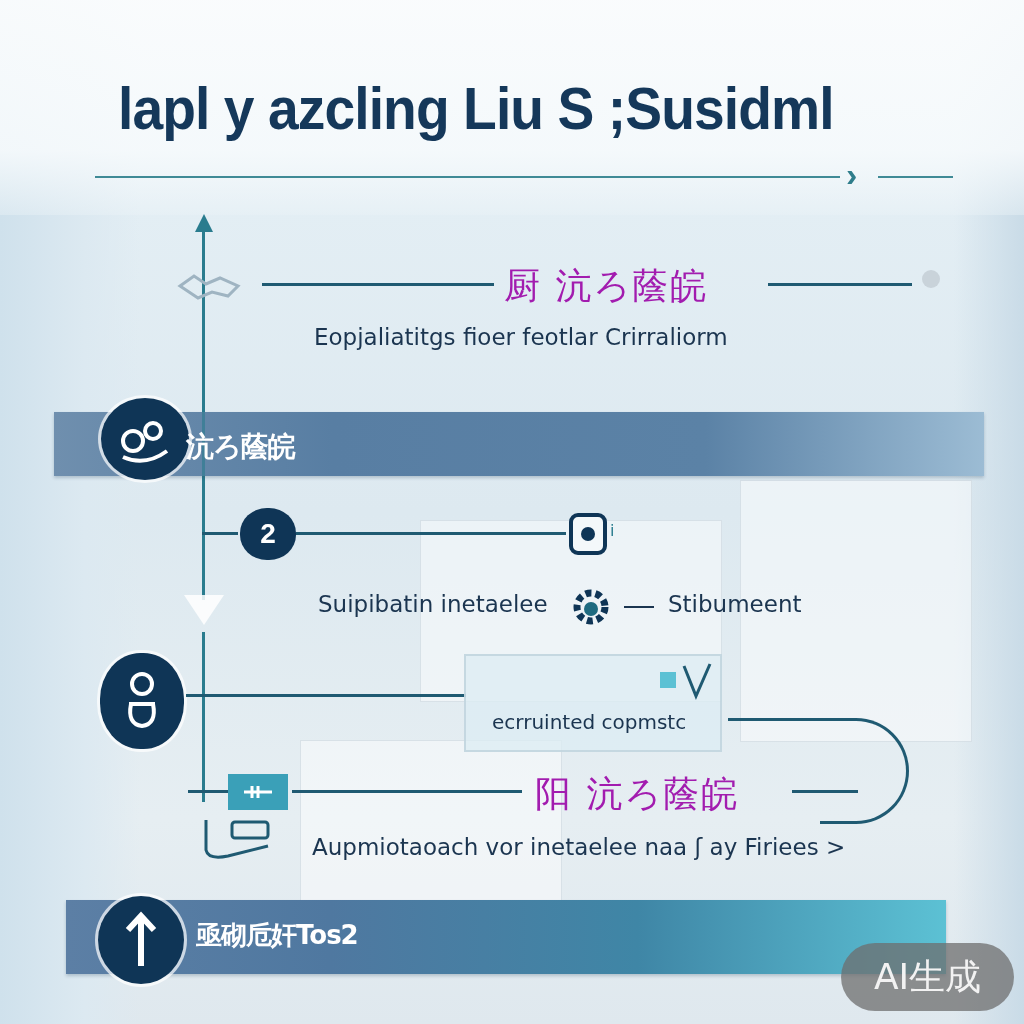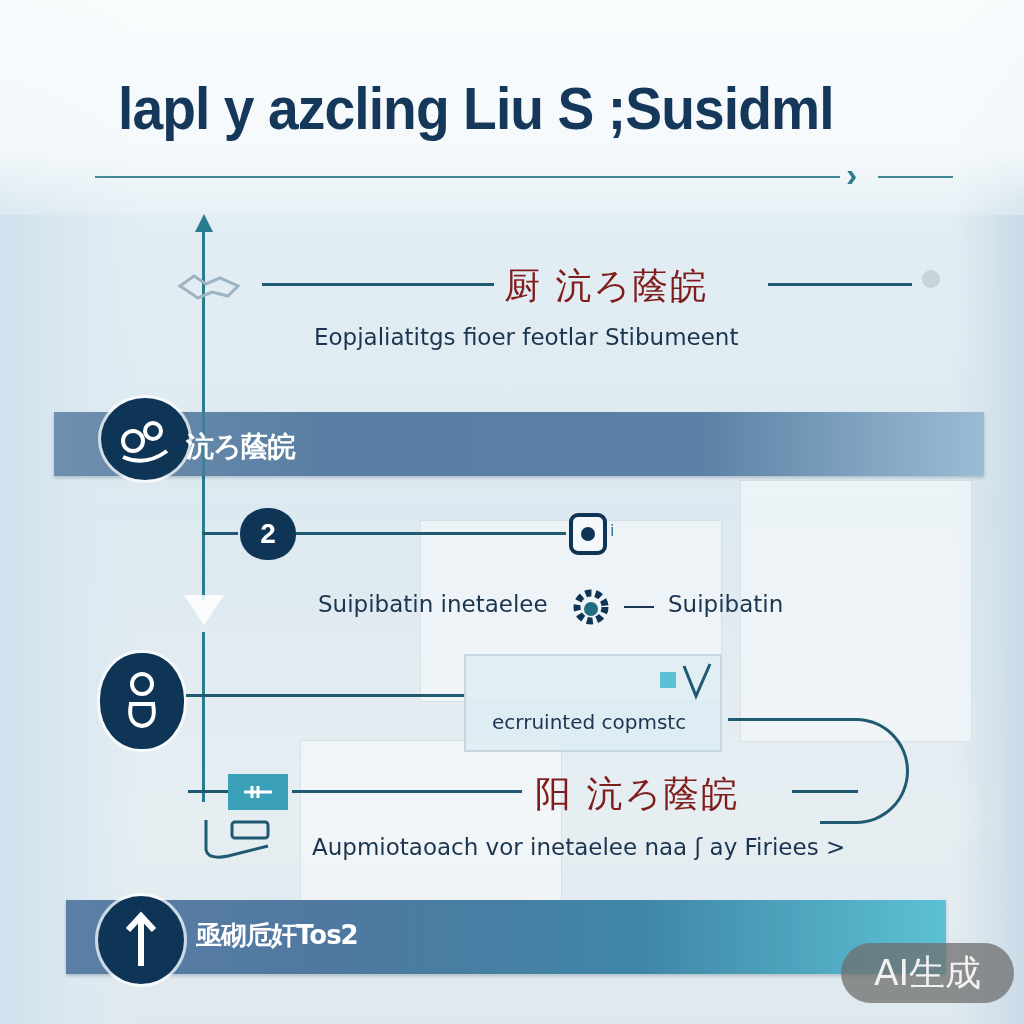--- a/index.html
+++ b/index.html
@@ -40,21 +40,21 @@
     .hline { position: absolute; background: #1f5a72; height: 3px; }
     .arrow-up {
       position: absolute; left: 195px; top: 214px; width: 0; height: 0;
       border-left: 9px solid transparent; border-right: 9px solid transparent; border-bottom: 18px solid #2a7c8e;
     }
     .arrow-down-ghost {
       position: absolute; left: 184px; top: 595px; width: 0; height: 0;
       border-left: 20px solid transparent; border-right: 20px solid transparent; border-top: 30px solid rgba(255,255,255,0.85);
     }
     .cjk-heading {
-      position: absolute; font-size: 36px; color: #7f1d1d; white-space: nowrap; letter-spacing: 2px;
+      position: absolute; font-size: 36px; color: #a21caf; white-space: nowrap; letter-spacing: 2px;
       font-family: "DejaVu Sans", sans-serif;
     }
     .sub-text {
       position: absolute; font-size: 23px; color: #1b3550; white-space: nowrap;
       font-family: "DejaVu Sans", sans-serif;
     }
     .band {
       position: absolute; height: 64px;
       background: linear-gradient(90deg, #6f8fae 0%, #587ea3 30%, #5b82a6 70%, #9cbcd4 100%);
       box-shadow: 0 2px 3px rgba(40,70,100,0.25);
@@ -79,21 +79,21 @@
     .small-icon {
       position: absolute; display: flex; align-items: center; justify-content: center;
     }
     .panel {
       position: absolute; background: rgba(220,236,243,0.75); border: 2px solid rgba(190,210,220,0.8);
     }
     .curve {
       position: absolute; border: 3px solid #1f5a72; border-left: none; border-radius: 0 60px 60px 0;
     }
     .ai-badge {
-      position: absolute; left: 841px; top: 943px; width: 173px; height: 60px; border-radius: 34px;
+      position: absolute; left: 841px; top: 943px; width: 173px; height: 68px; border-radius: 34px;
       background: rgba(110,110,110,0.75); color: #f2f2f2; font-size: 36px;
       display: flex; align-items: center; justify-content: center;
       font-family: "DejaVu Sans", sans-serif;
     }
   </style>
 </head>
 <body>
 
 <div class="bg-left"></div>
 <div class="bg-right"></div>
@@ -119,21 +119,21 @@
     </svg>
   </div>
   <div class="hline" style="left:262px;top:283px;width:232px;"></div>
   <div class="cjk-heading" style="left:504px;top:262px;">厨 沆ろ蔭皖</div>
   <div class="hline" style="left:768px;top:283px;width:144px;"></div>
   <div class="small-icon" style="left:918px;top:266px;width:26px;height:26px;">
     <svg width="24" height="24">
         <circle cx="12" cy="12" r="9" fill="#c9d3da"></circle>
       </svg>
   </div>
-  <div class="sub-text" style="left:314px;top:324px;">Eopjaliatitgs fioer feotlar Stibumeent</div>
+  <div class="sub-text" style="left:314px;top:324px;">Eopjaliatitgs fioer feotlar Crirraliorm</div>
 </div>
 
 <div class="band" style="left:54px;top:412px;width:930px;"></div>
 <div class="vline" style="left:202px;top:412px;height:64px;opacity:0.6;"></div>
 <div class="badge" style="left:101px;top:398px;width:88px;height:82px;">
   <svg width="60" height="56" viewBox="0 0 60 56">
     <circle cx="18" cy="30" r="10" fill="none" stroke="#fff" stroke-width="4"></circle>
     <circle cx="38" cy="20" r="8" fill="none" stroke="#fff" stroke-width="4"></circle>
     <path d="M8 46 Q30 56 52 40" fill="none" stroke="#fff" stroke-width="4"></path>
   </svg>
@@ -152,21 +152,21 @@
     </svg>
   </div>
   <div class="sub-text" style="left:318px;top:591px;">Suipibatin inetaelee</div>
   <div class="small-icon" style="left:566px;top:582px;width:50px;height:50px;">
     <svg width="46" height="46" viewBox="0 0 46 46">
       <circle cx="23" cy="23" r="14" fill="none" stroke="#0f3556" stroke-width="7" stroke-dasharray="6 4"></circle>
       <circle cx="23" cy="25" r="7" fill="#1f6b80"></circle>
     </svg>
   </div>
   <div class="hline" style="left:624px;top:606px;width:30px;background:#1b3550;height:2px;"></div>
-  <div class="sub-text" style="left:668px;top:591px;">Suipibatin</div>
+  <div class="sub-text" style="left:668px;top:591px;">Stibumeent</div>
 </div>
 
 <div>
   <div class="badge" style="left:100px;top:653px;width:84px;height:96px;border-radius:48%;">
     <svg width="50" height="66" viewBox="0 0 50 66">
       <circle cx="25" cy="16" r="10" fill="none" stroke="#fff" stroke-width="4"></circle>
       <path d="M12 36 L38 36 M14 36 Q10 56 25 58 Q40 56 36 36" fill="none" stroke="#fff" stroke-width="4"></path>
     </svg>
   </div>
   <div class="hline" style="left:186px;top:694px;width:280px;"></div>

